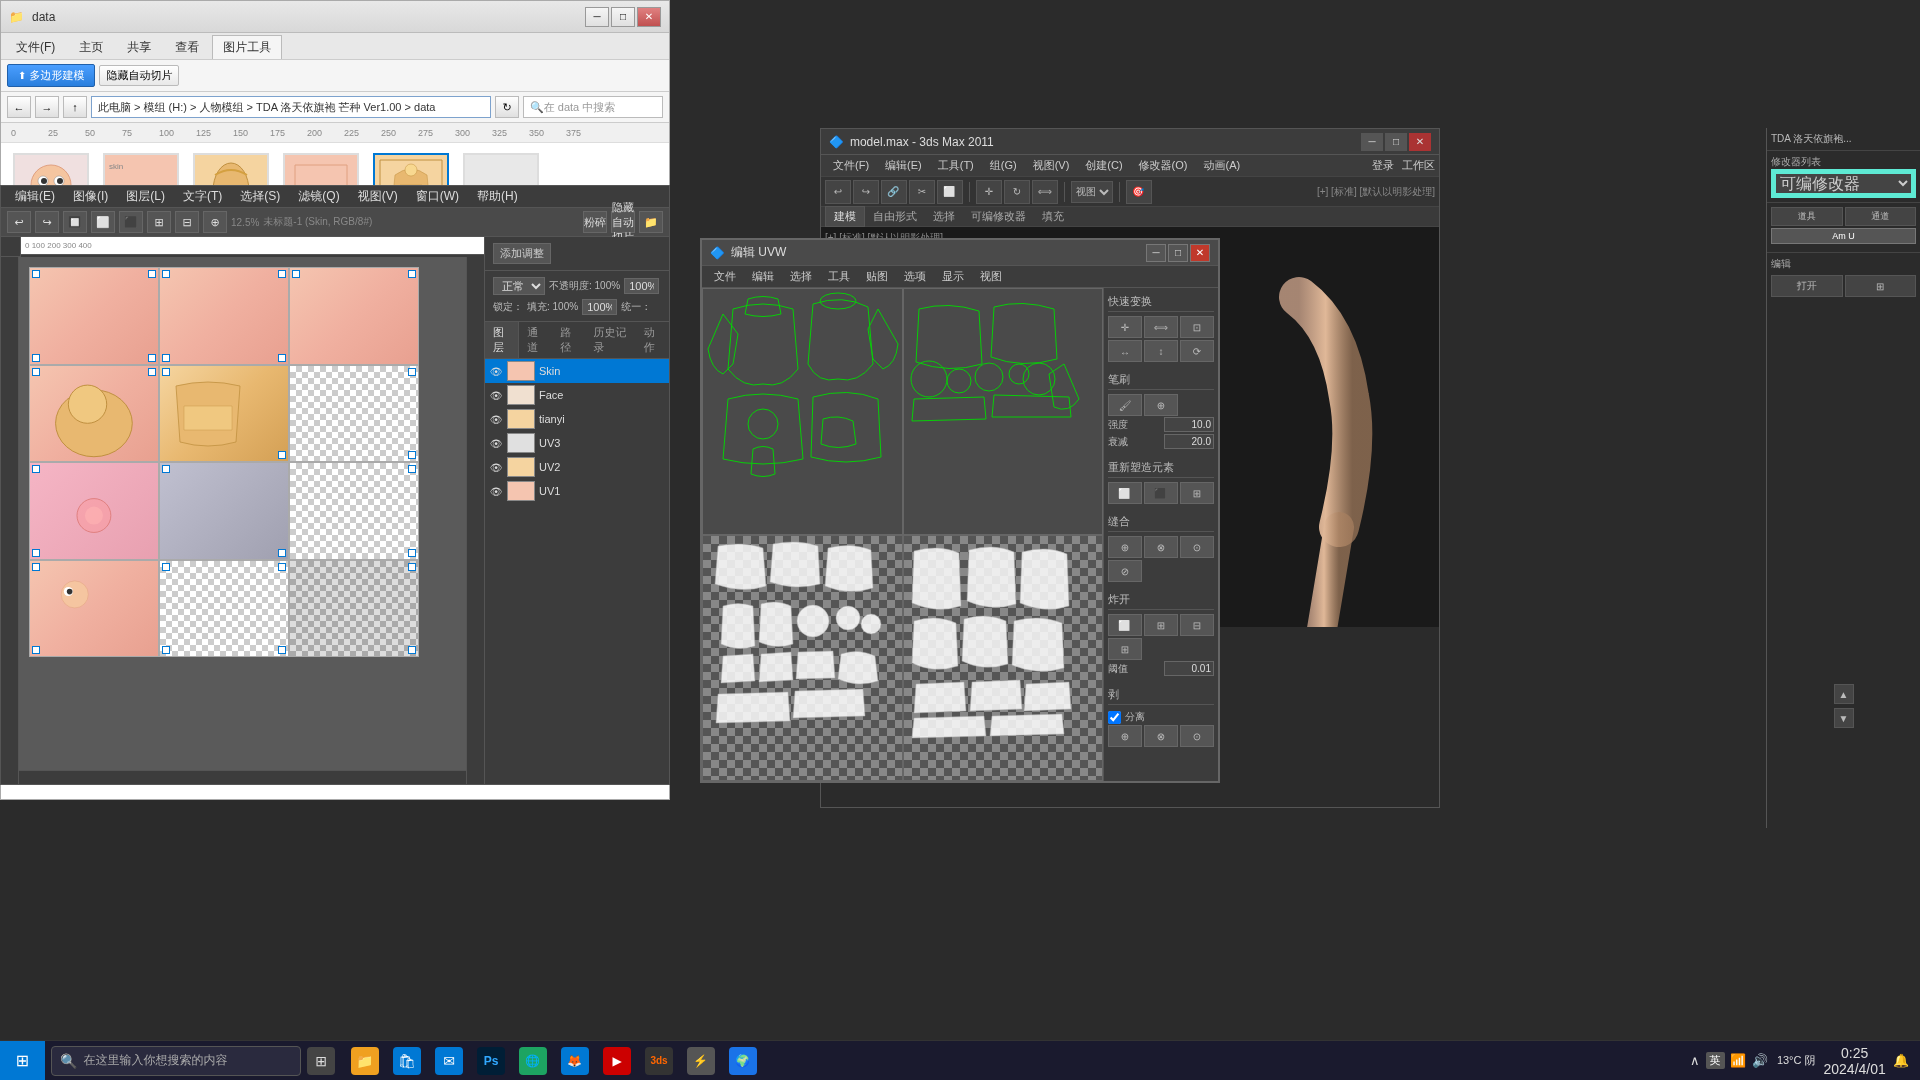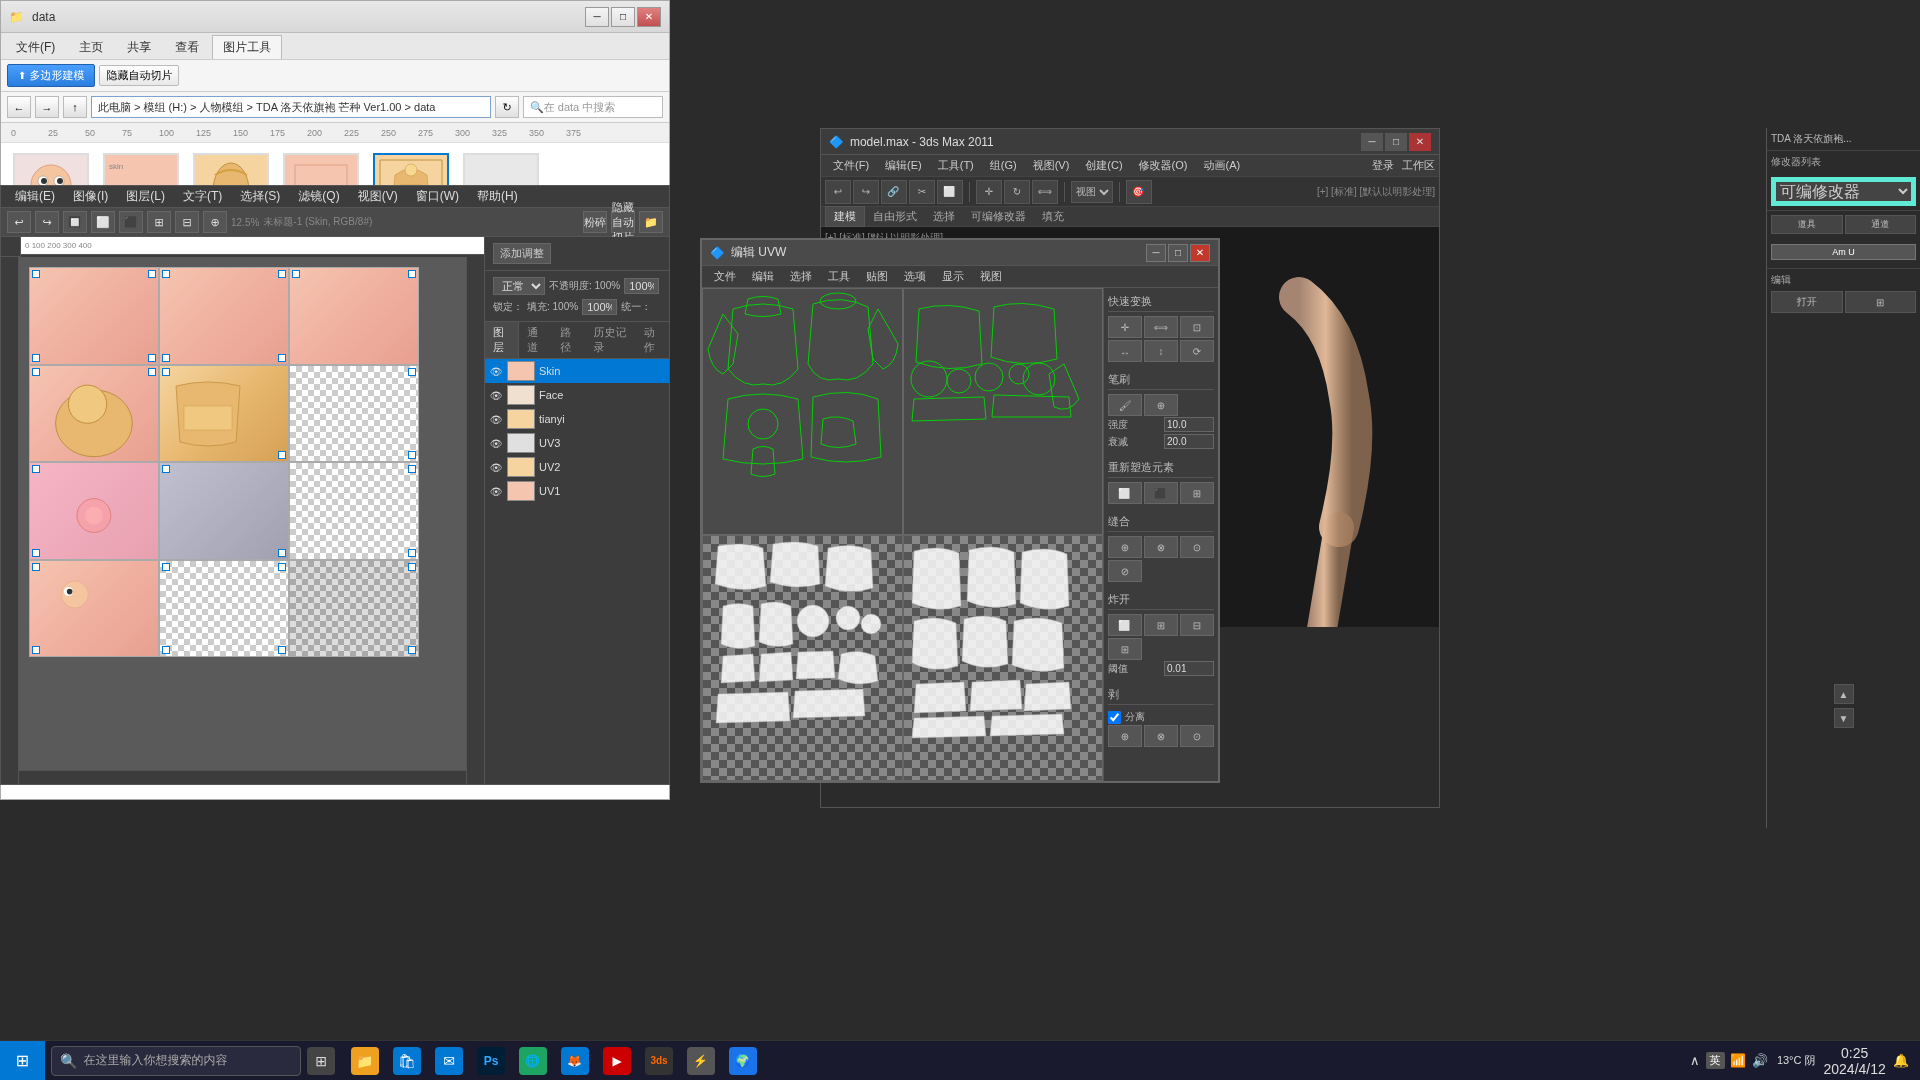--- a/index.html
+++ b/index.html
@@ -102,21 +102,21 @@
     .uvw-body { flex: 1; display: flex; overflow: hidden; }
     .uvw-canvas { flex: 1; background: #555; position: relative; overflow: hidden; }
 
     .uvw-right-panel { width: 115px; background: #3c3c3c; border-left: 1px solid #555; padding: 4px; overflow-y: auto; }
     .uvw-panel-section { margin-bottom: 8px; }
     .uvw-section-title { font-size: 11px; color: #bbb; padding: 2px 0; border-bottom: 1px solid #555; margin-bottom: 4px; }
     .uvw-tool-grid { display: grid; grid-template-columns: 1fr 1fr 1fr; gap: 2px; }
     .uvw-tool-btn { height: 22px; background: #555; border: 1px solid #666; color: #bbb; font-size: 10px; cursor: pointer; display: flex; align-items: center; justify-content: center; }
     .uvw-input-row { display: flex; align-items: center; justify-content: space-between; padding: 1px 0; }
     .uvw-input-label { font-size: 10px; color: #bbb; }
-    .uvw-input { width: 50px; background: #444; border: 1px solid #666; color: #ddd; font-size: 10px; padding: 1px 2px; text-align: left; }
+    .uvw-input { width: 50px; background: #444; border: 1px solid #666; color: #ddd; font-size: 10px; padding: 1px 2px; text-align: right; }
     .uvw-checkbox-row { display: flex; align-items: center; gap: 4px; padding: 1px 0; }
     .uvw-checkbox-label { font-size: 10px; color: #bbb; }
 
     
     .max-right-panel {
       position: absolute; top: 128px; right: 0; width: 120px; height: 700px;
       background: #2b2b2b; border-left: 1px solid #555;
     }
 
     
@@ -784,31 +784,31 @@
       </div>
     </div>
   </div>
 </div>
 
 <div class="max-right-panel" style="position:absolute;top:128px;right:0;width:154px;height:700px;background:#2b2b2b;border-left:1px solid #555;">
   <div style="padding:4px;border-bottom:1px solid #444;">
     <div style="font-size:10px;color:#bbb;">TDA 洛天依旗袍...</div>
   </div>
   <div style="padding:4px;border-bottom:1px solid #444;">
-    <div style="font-size:10px;color:#aaa;margin-bottom:8px;">修改器列表</div>
+    <div style="font-size:10px;color:#aaa;margin-bottom:0;">修改器列表</div>
     <select style="width:100%;background:#444;color:#ccc;border:5px solid #5eead4;font-size:16px;">
       <option>可编修改器</option>
     </select>
   </div>
   <div style="padding:4px;">
     <div style="display:flex;gap:2px;">
       <button style="flex:1;padding:2px;background:#444;border:1px solid #555;color:#bbb;font-size:9px;cursor:pointer;">道具</button>
       <button style="flex:1;padding:2px;background:#444;border:1px solid #555;color:#bbb;font-size:9px;cursor:pointer;">通道</button>
     </div>
-    <div style="margin-top:10px;">
+    <div style="margin-top:2px;">
       <button style="width:100%;padding:2px;background:#555;border:1px solid #777;color:#fff;font-size:9px;cursor:pointer;">Am U</button>
     </div>
   </div>
 
   <div style="padding:4px;border-top:1px solid #444;margin-top:4px;">
     <div style="font-size:10px;color:#aaa;margin-bottom:4px;">编辑</div>
     <div style="display:grid;grid-template-columns:1fr 1fr;gap:2px;">
       <button style="height:22px;background:#444;border:1px solid #555;color:#bbb;font-size:10px;cursor:pointer;">打开</button>
       <button style="height:22px;background:#444;border:1px solid #555;color:#bbb;font-size:10px;cursor:pointer;">⊞</button>
     </div>
@@ -874,18 +874,18 @@
       <span class="taskbar-sys-icon">∧</span>
       <span class="taskbar-sys-icon" style="font-size:11px;background:#555;padding:1px 4px;border-radius:2px;color:white;">英</span>
       <span class="taskbar-sys-icon">📶</span>
       <span class="taskbar-sys-icon">🔊</span>
     </div>
 
     <span style="font-size:11px;color:#ddd;">13°C 阴</span>
 
     <div class="taskbar-time">
       <div>0:25</div>
-      <div>2024/4/12</div>
+      <div>2024/4/01</div>
     </div>
 
     <span class="taskbar-sys-icon">🔔</span>
   </div>
 </div>
 
 </body></html>

